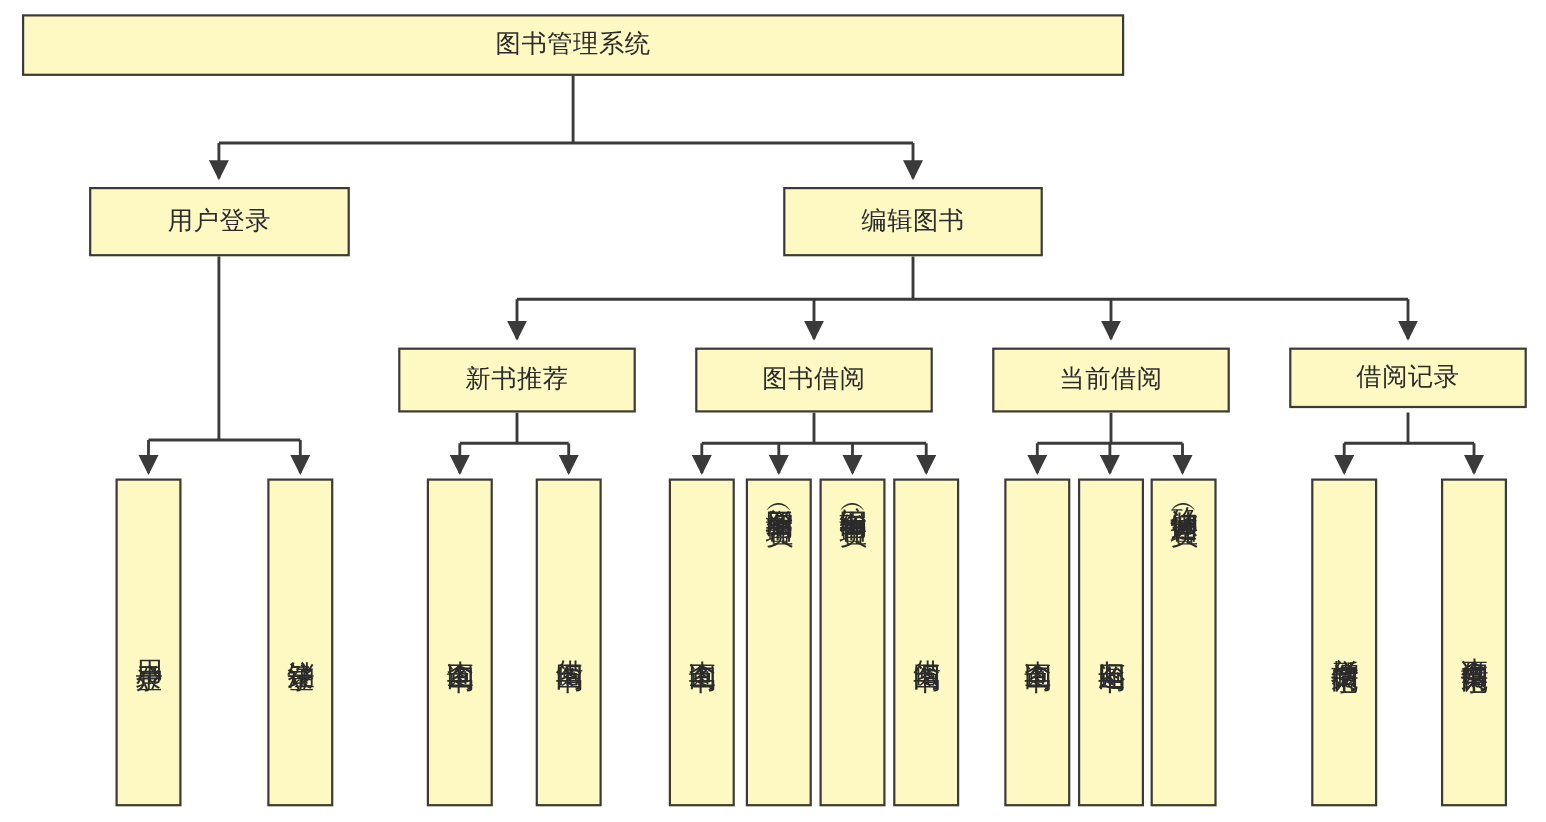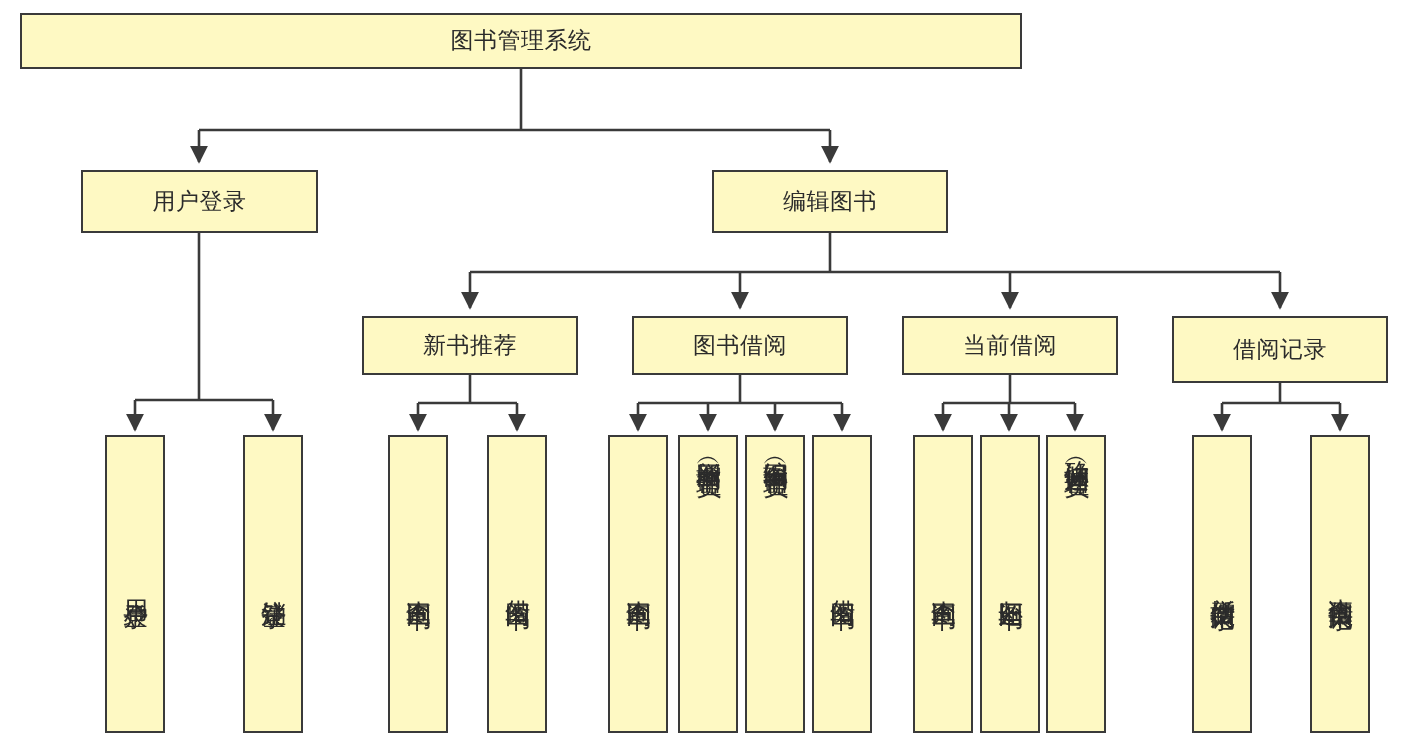--- a/index.html
+++ b/index.html
@@ -140,21 +140,21 @@
 
   <div class="node horiz" style="left:362px; top:316px; width:216px; height:59px;">
     <span class="label">新书推荐</span>
   </div>
   <div class="node horiz" style="left:632px; top:316px; width:216px; height:59px;">
     <span class="label">图书借阅</span>
   </div>
   <div class="node horiz" style="left:902px; top:316px; width:216px; height:59px;">
     <span class="label">当前借阅</span>
   </div>
-  <div class="node horiz" style="left:1172px; top:316px; width:216px; height:67px;">
+  <div class="node horiz" style="left:1172px; top:316px; width:216px; height:55px;">
     <span class="label">借阅记录</span>
   </div>
 
   <div class="node vert mid" style="left:105px; top:435px; width:60px; height:298px;">
     <span class="label">用户登录</span>
   </div>
   <div class="node vert mid" style="left:243px; top:435px; width:60px; height:298px;">
     <span class="label">注销登录</span>
   </div>
 

